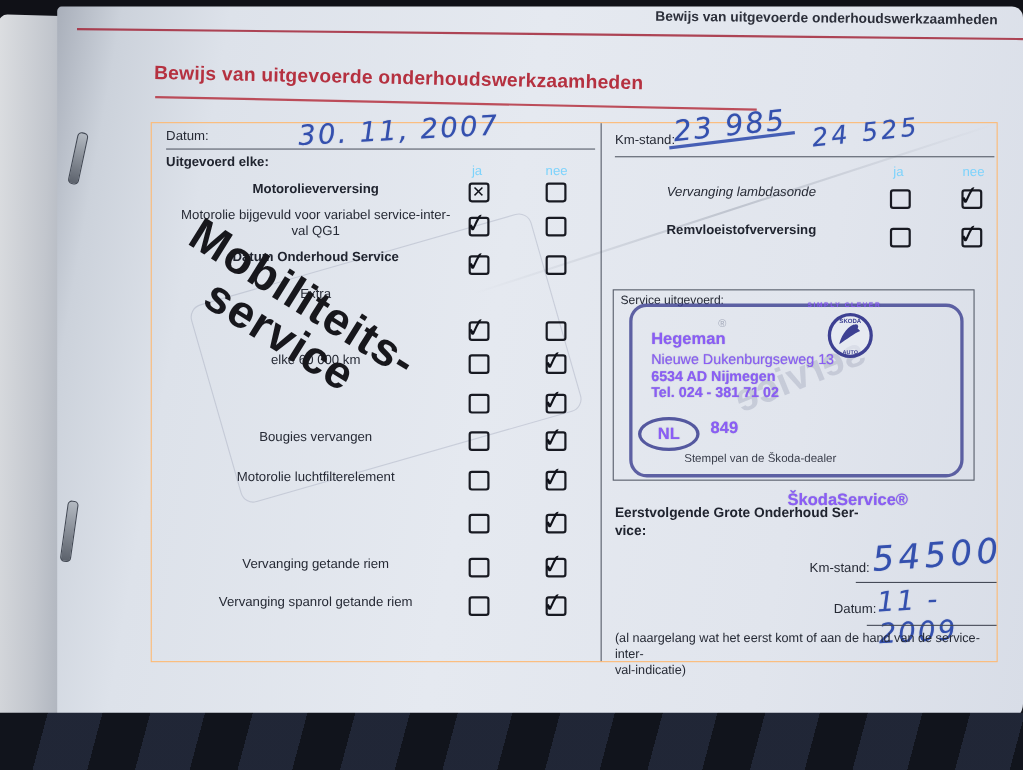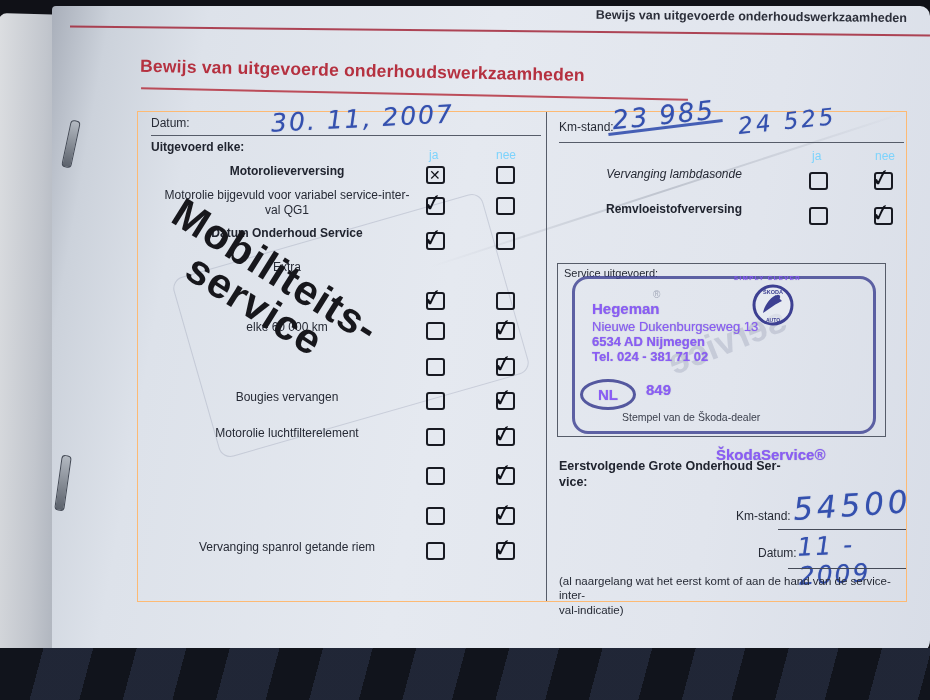--- a/index.html
+++ b/index.html
@@ -165,20 +165,21 @@
     </div>
     <div class="row" style="top:348px;">
       <span class="cb cb-ja" style="top:7px;">
           <span class="mk"></span>
         </span>
       <span class="cb cb-nee" style="top:7px;">
           <span class="mk">✓</span>
         </span>
     </div>
     <div class="row" style="top:393px;">
+      <span class="lab print">Vervanging getande riem</span>
       <span class="cb cb-ja">
           <span class="mk"></span>
         </span>
       <span class="cb cb-nee">
           <span class="mk">✓</span>
         </span>
     </div>
     <div class="row" style="top:428px;">
       <span class="lab print">Vervanging spanrol getande riem</span>
       <span class="cb cb-ja">

